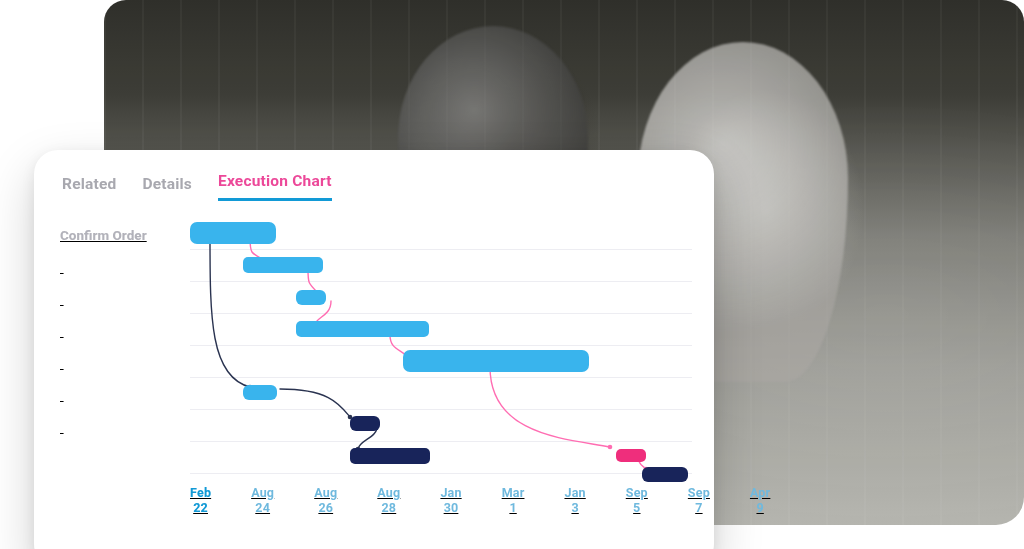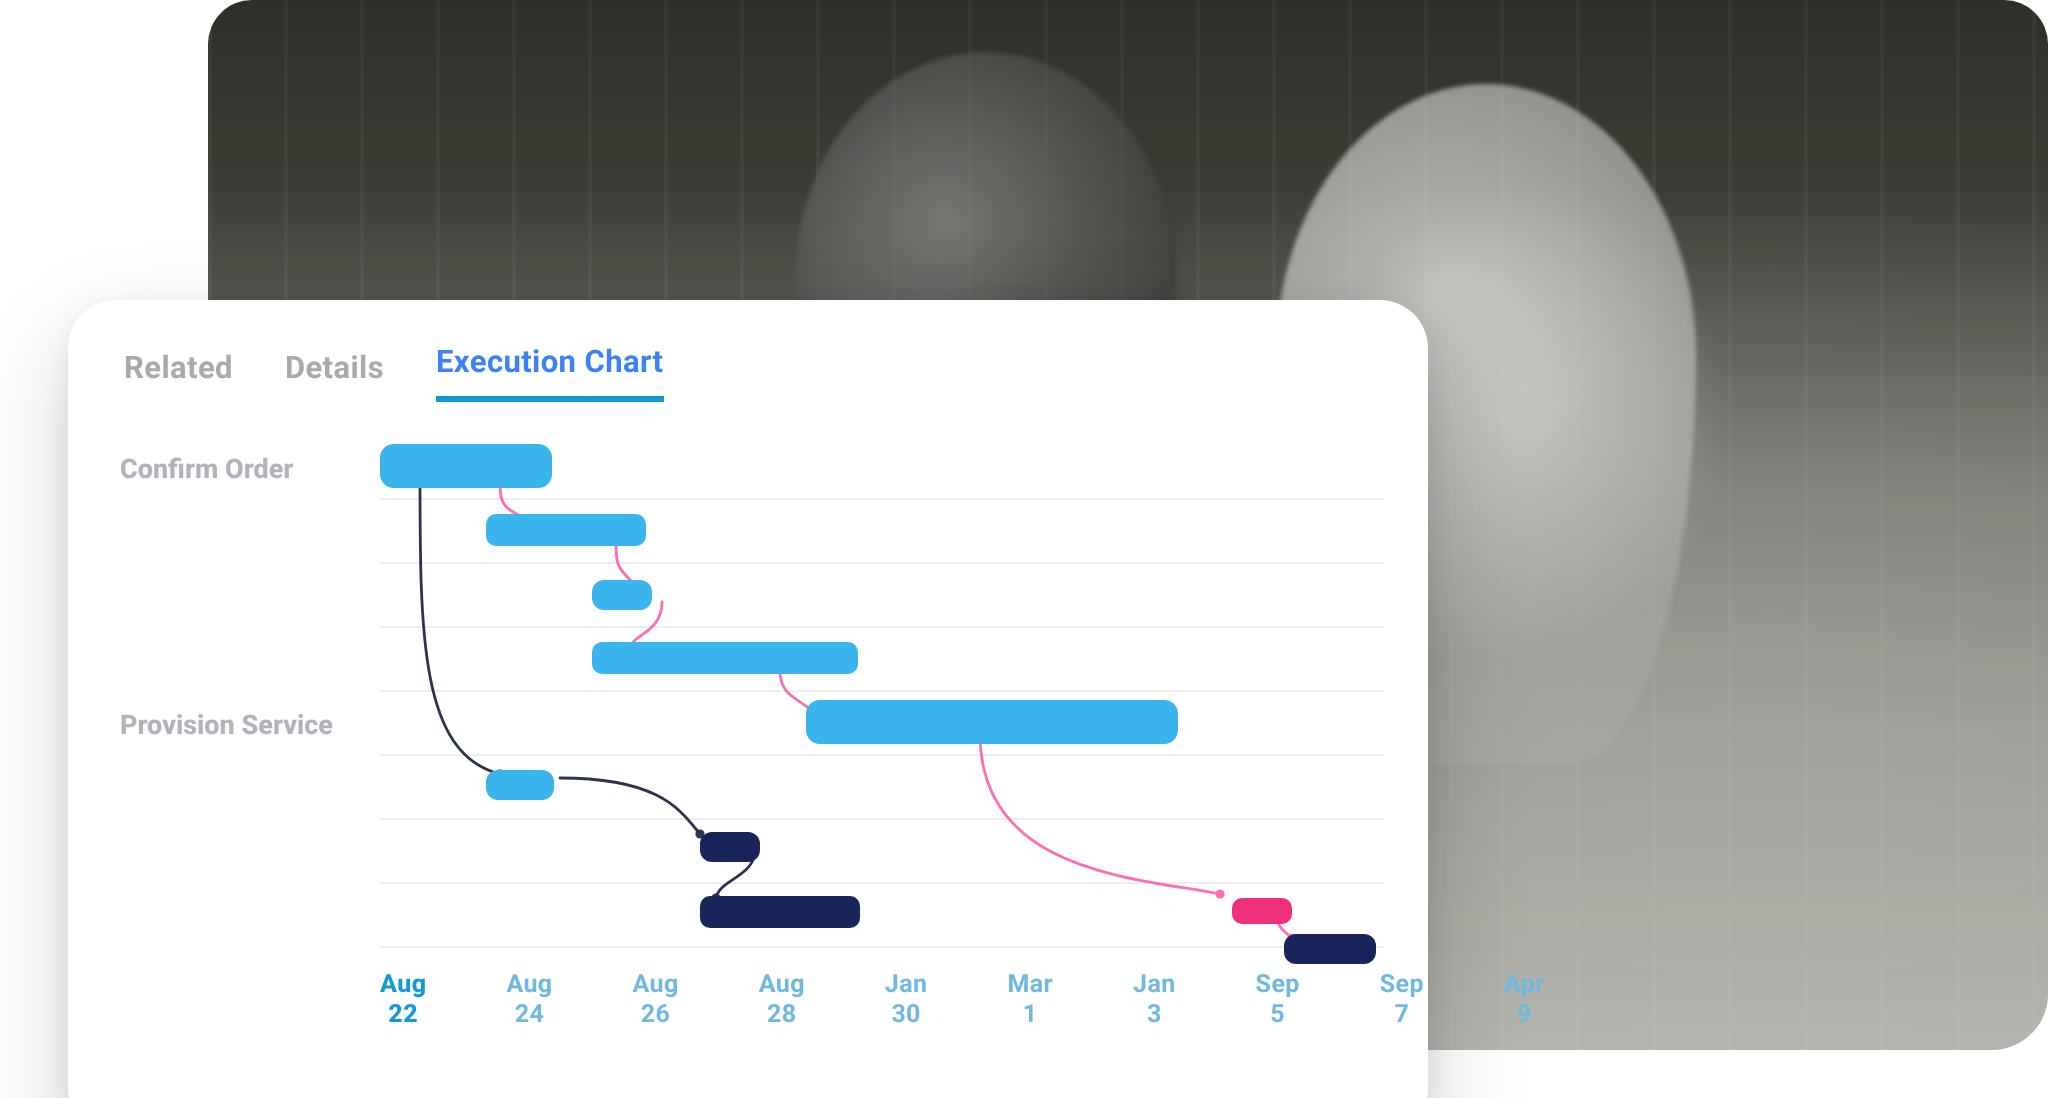--- a/index.html
+++ b/index.html
@@ -50,24 +50,24 @@
   .card {
     position: absolute; left: 34px; top: 150px; width: 680px; height: 418px;
     background: var(--card-bg); border-radius: 24px;
     box-shadow: 0 20px 50px rgba(0,0,0,.18), 0 4px 14px rgba(0,0,0,.08);
     padding: 18px 22px 14px 26px;
   }
 
   
   .tabs { display:flex; gap: 26px; padding: 4px 2px 10px 2px; align-items:flex-end; }
   .tab { font-size: 15.5px; font-weight: 700; letter-spacing: .2px; color: var(--muted-2); padding-bottom: 8px; cursor:pointer; }
-  .tab.active { color: #3b82f6; border-bottom: 3px solid var(--accent-bold); }
-
-  
-  .gantt-wrap { margin-top: 6px; position: relative; }
+  .tab.active { color: #ec4899; border-bottom: 3px solid var(--accent-bold); }
+
+  
+  .gantt-wrap { margin-top: 6px; position: relative; text-decoration: underline; }
   .gantt {
     position: relative; height: 262px;
     display:flex;
   }
   .rowlabels { width: 130px; padding-top: 2px; }
   .rowlabel { height: 32px; line-height: 32px; font-size: 13.5px; font-weight: 800; color: #b2b2ba; }
   .rowlabel.spacer { font-weight: 400; color: transparent; }
 
   .grid {
     position: relative; flex:1;
@@ -115,21 +115,20 @@
     <div class="tab active">Execution Chart</div>
   </div>
 
   <div class="gantt-wrap">
     <div class="gantt">
       <div class="rowlabels">
         <div class="rowlabel">Confirm Order</div>
         <div class="rowlabel spacer">.</div>
         <div class="rowlabel spacer">.</div>
         <div class="rowlabel spacer">.</div>
-        <div class="rowlabel">Provision Service</div>
         <div class="rowlabel spacer">.</div>
         <div class="rowlabel spacer">.</div>
         <div class="rowlabel spacer">.</div>
       </div>
 
       <div class="grid" id="grid">
 
         <div class="gridline" style="top:32px;"></div>
         <div class="gridline" style="top:64px;"></div>
         <div class="gridline" style="top:96px;"></div>
@@ -179,21 +178,21 @@
 
         <div class="bar dark" style="left:160px; top:231px; width:80px;"></div>
 
         <div class="bar pink tiny" style="left:426px; top:232px; width:30px;"></div>
 
         <div class="bar dark small" style="left:452px; top:250px; width:46px;"></div>
       </div>
     </div>
 
     <div class="xaxis">
-      <div class="tick current">Aug 22</div>
+      <div class="tick current">Feb 22</div>
       <div class="tick dim">Aug 24</div>
       <div class="tick dim">Aug 26</div>
       <div class="tick dim">Aug 28</div>
       <div class="tick dim">Jan 30</div>
       <div class="tick dim">Mar 1</div>
       <div class="tick dim">Jan 3</div>
       <div class="tick dim">Sep 5</div>
       <div class="tick dim">Sep 7</div>
       <div class="tick dim">Apr 9</div>
     </div>

